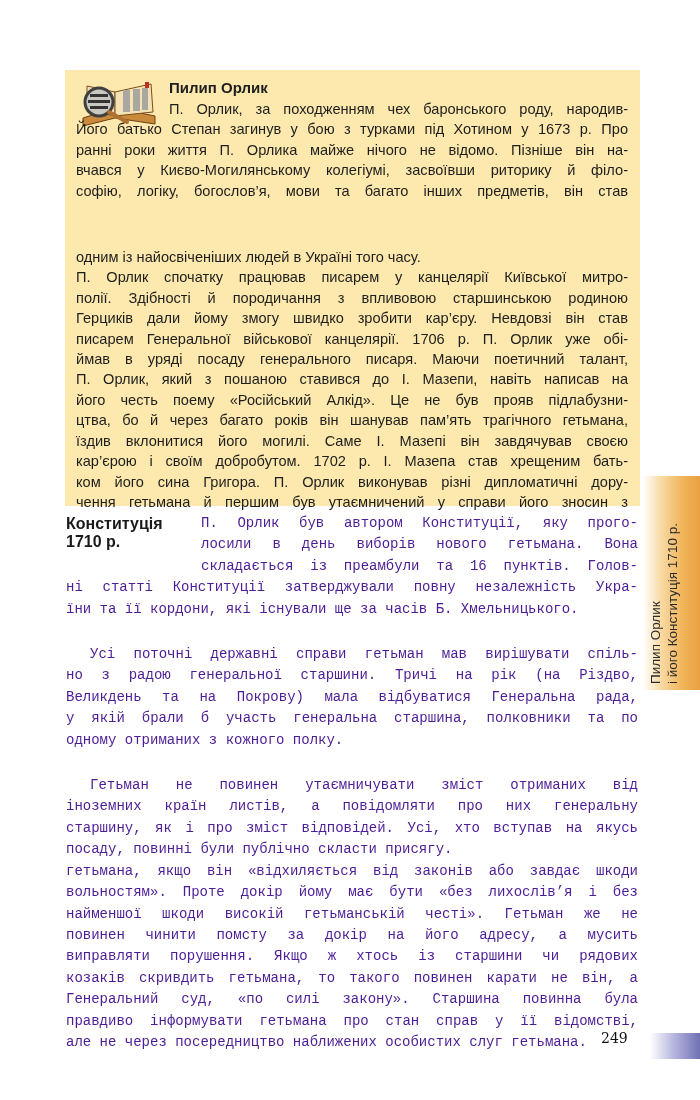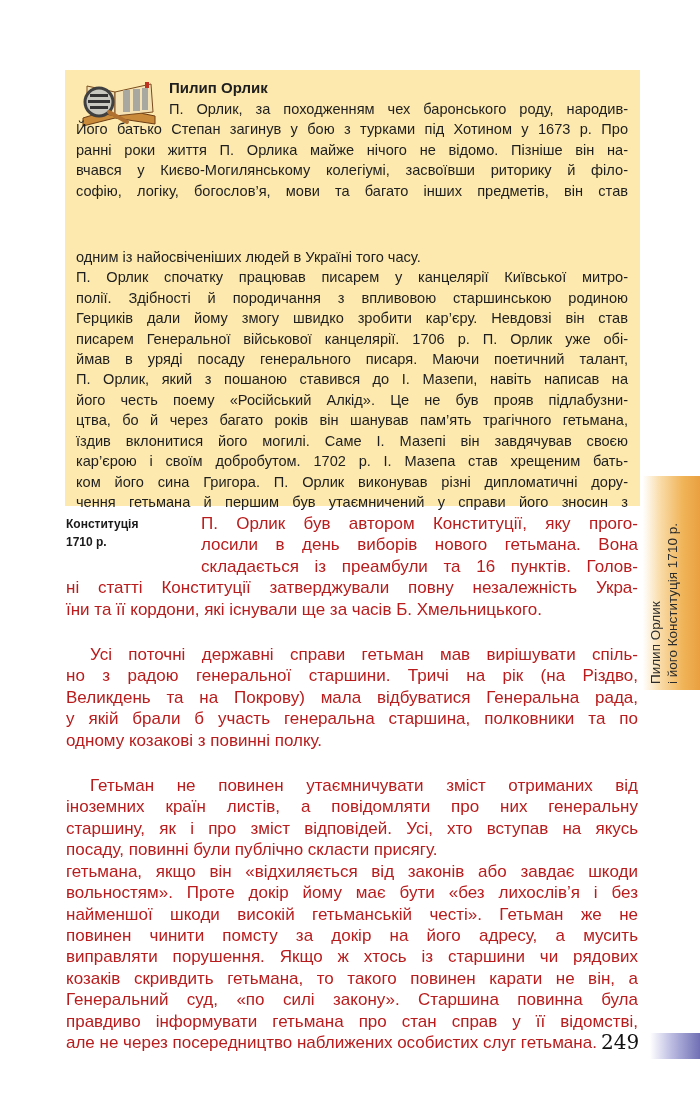--- a/index.html
+++ b/index.html
@@ -18,42 +18,42 @@
   .infobox .title {
     position: absolute; left: 104px; top: 8px; font-weight: bold; font-size: 15px; line-height: 20px;
   }
   .infobox .body { position: absolute; left: 11px; top: 29px; right: 12px; }
   .infobox .line { display: block; text-align: justify; text-align-last: justify; white-space: nowrap; }
   .infobox .line.last { text-align-last: left; margin-top: 46px; }
   .infobox .indent { padding-left: 93px; }
 
   .sidenote {
     position: absolute; left: 66px; top: 515px; width: 120px;
-    font-family: "Liberation Sans", sans-serif; font-weight: bold; font-size: 12px; line-height: 18px; color: #1a1a1a;
+    font-family: "Liberation Sans", sans-serif; font-weight: bold; font-size: 16px; line-height: 18px; color: #1a1a1a;
   }
   .main {
     position: absolute; left: 66px; top: 513px; width: 572px;
-    font-family: Liberation Sans, sans-serif; font-size: 17px; line-height: 21.4px; color: #b91c1c;
+    font-family: Liberation Mono, monospace; font-size: 14px; line-height: 21.4px; color: #4c1d95;
   }
   .main .line { display: block; white-space: nowrap; text-align: justify; text-align-last: justify; }
   .main .line.last { text-align-last: left; }
   .main .line.ind1 { padding-left: 135px; }
   .main .line.par { padding-left: 24px; margin-top: 24px; }
 
   .sidetab {
     position: absolute; left: 643px; top: 476px; width: 57px; height: 214px;
     background: linear-gradient(to right, #ffffff 0%, #f9dca8 30%, #f0b458 70%, #e9a040 100%);
   }
   .sidetab .label {
     position: absolute; left: 4px; bottom: 6px; width: 200px; height: 44px;
     transform-origin: left bottom; transform: rotate(-90deg) translate(0, 44px);
     font-family: "Liberation Sans", sans-serif; font-size: 13.5px; line-height: 17px; color: #2a2a2a;
   }
   .pagenum {
-    position: absolute; left: 601px; top: 1030px; font-family: "DejaVu Serif", serif; font-size: 20px; color: #111;
+    position: absolute; left: 601px; top: 1030px; font-family: "DejaVu Serif", serif; font-size: 14px; color: #111;
   }
   .pagebar {
     position: absolute; left: 650px; top: 1033px; width: 50px; height: 26px;
     background: linear-gradient(to right, #ffffff 0%, #b9b9e0 45%, #7070b5 100%);
   }
 </style>
 </head>
 <body>
 
 <div class="infobox">
@@ -102,21 +102,21 @@
 <div class="main">
   <span class="line ind1">П. Орлик був автором Конституції, яку прого-</span>
   <span class="line ind1">лосили в день виборів нового гетьмана. Вона</span>
   <span class="line ind1">складається із преамбули та 16 пунктів. Голов-</span>
   <span class="line">ні статті Конституції затверджували повну незалежність Укра-</span>
   <span class="line last">їни та її кордони, які існували ще за часів Б. Хмельницького.</span>
   <span class="line par">Усі поточні державні справи гетьман мав вирішувати спіль-</span>
   <span class="line">но з радою генеральної старшини. Тричі на рік (на Різдво,</span>
   <span class="line">Великдень та на Покрову) мала відбуватися Генеральна рада,</span>
   <span class="line">у якій брали б участь генеральна старшина, полковники та по</span>
-  <span class="line last">одному козакові з повинні полку.</span>
+  <span class="line last">одному отриманих з кожного полку.</span>
   <span class="line par">Гетьман не повинен утаємничувати зміст отриманих від</span>
   <span class="line">іноземних країн листів, а повідомляти про них генеральну</span>
   <span class="line">старшину, як і про зміст відповідей. Усі, хто вступав на якусь</span>
   <span class="line last">посаду, повинні були публічно скласти присягу.</span>
   <span class="line">гетьмана, якщо він «відхиляється від законів або завдає шкоди</span>
   <span class="line">вольностям». Проте докір йому має бути «без лихослів’я і без</span>
   <span class="line">найменшої шкоди високій гетьманській честі». Гетьман же не</span>
   <span class="line">повинен чинити помсту за докір на його адресу, а мусить</span>
   <span class="line">виправляти порушення. Якщо ж хтось із старшини чи рядових</span>
   <span class="line">козаків скривдить гетьмана, то такого повинен карати не він, а</span>

